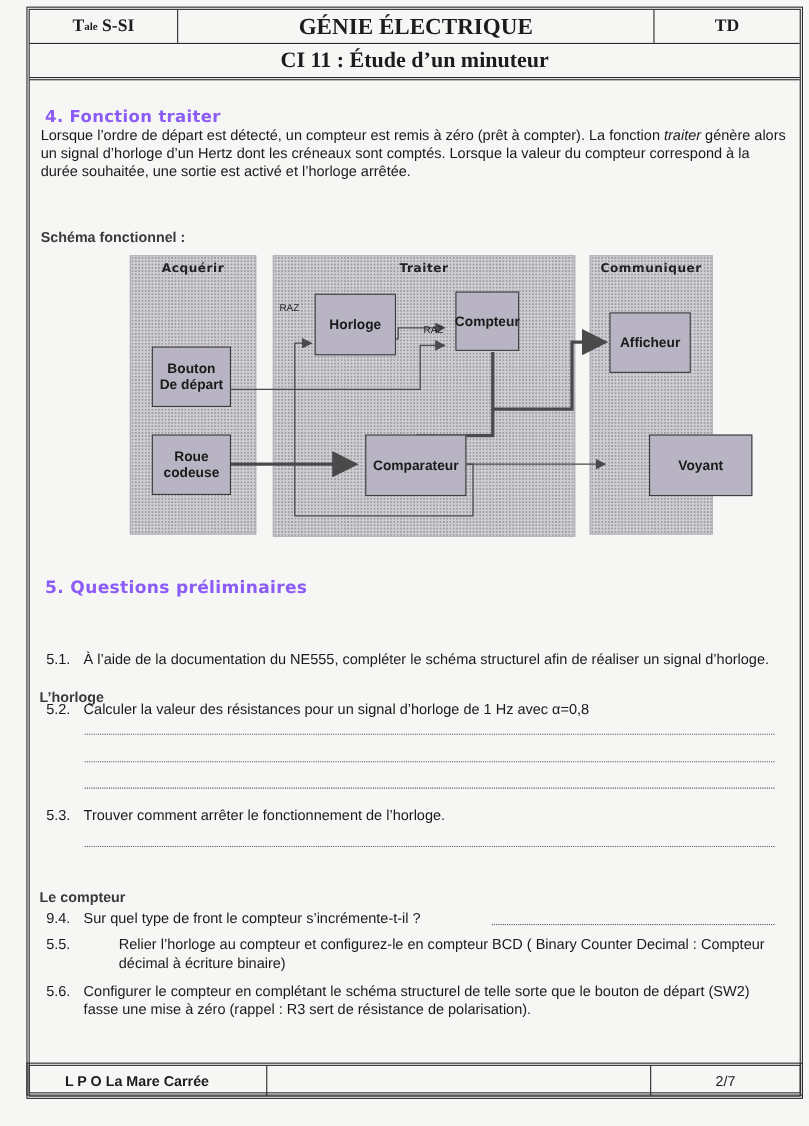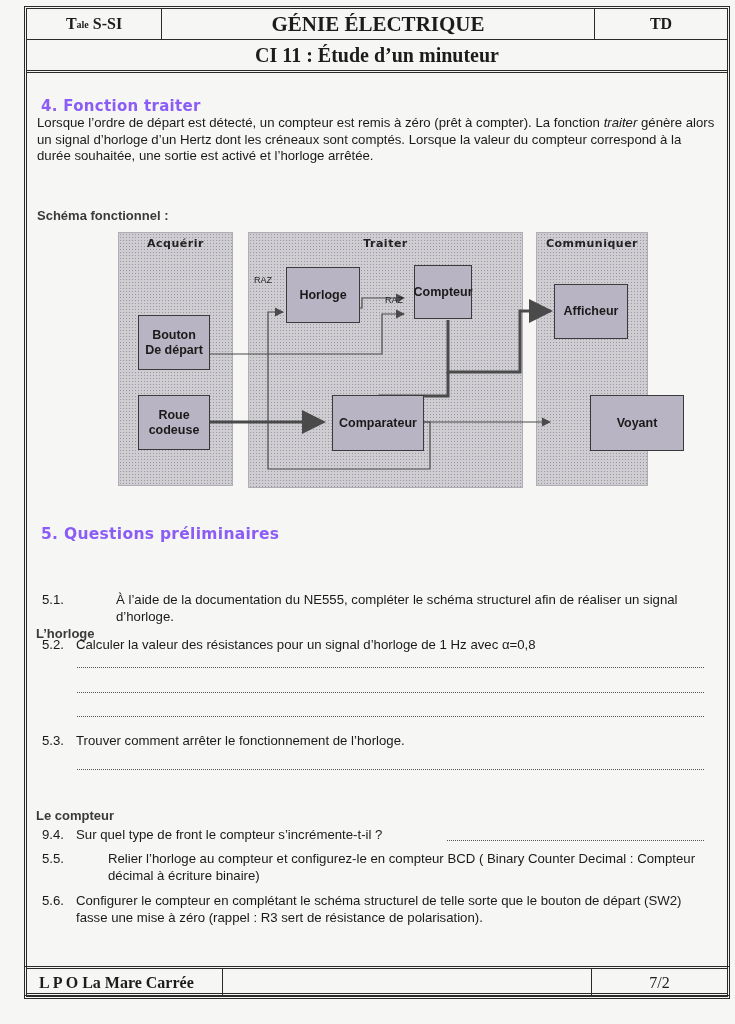--- a/index.html
+++ b/index.html
@@ -23,21 +23,21 @@
   .q .num{width:34px;flex:none;}
   .dots{position:absolute;border-bottom:1.5px dotted #555;height:0;}
 
   .diagram{position:absolute;left:118px;top:232px;width:530px;height:256px;}
   .group{position:absolute;background-color:#cfcdd2;background-image:radial-gradient(#9a98a0 0.6px,transparent 0.8px);background-size:3px 3px;border:1px solid #b0aeb4;box-sizing:border-box;}
   .gtitle{position:absolute;top:4px;left:0;width:100%;text-align:center;font-family:"DejaVu Sans",sans-serif;font-weight:bold;font-size:11px;color:#222;letter-spacing:0.5px;}
   .blk{position:absolute;background:#b9b4c3;border:1.5px solid #3a3a3a;box-sizing:border-box;display:flex;align-items:center;justify-content:center;text-align:center;font-weight:bold;font-size:12.5px;line-height:15px;color:#1a1a1a;}
   .raz{position:absolute;font-size:9px;color:#222;}
   svg.wires{position:absolute;left:0;top:0;}
 
-  .footer{position:absolute;left:0;bottom:0;width:100%;height:30px;border-top:3px double #2a2a2a;box-sizing:border-box;display:flex;font-family:Liberation Serif, serif;font-weight:bold;font-size:16px;}
+  .footer{position:absolute;left:0;bottom:0;width:100%;height:30px;border-top:3px double #2a2a2a;box-sizing:border-box;display:flex;font-family:Liberation Sans, sans-serif;font-weight:bold;font-size:13px;padding-left:20px;}
   .f1{width:196px;border-right:1px solid #2a2a2a;display:flex;align-items:center;padding-left:12px;box-sizing:border-box;}
   .f2{flex:1;border-right:1px solid #2a2a2a;}
   .f3{width:135px;display:flex;align-items:center;justify-content:center;font-weight:normal;}
 </style>
 </head>
 <body>
 
 <div class="frame">
 
   <div class="hdr">
@@ -112,21 +112,21 @@
   <div class="blk" style="left:296px;top:33px;width:58px;height:54px;">Compteur</div>
   <div class="blk" style="left:214px;top:163px;width:92px;height:56px;">Comparateur</div>
   <div class="blk" style="left:436px;top:52px;width:74px;height:55px;">Afficheur</div>
   <div class="blk" style="left:436px;top:163px;width:94px;height:56px;margin-left:36px;">Voyant</div>
 </div>
 
 <div class="sec-title" style="left:41px;top:525px;font-size:15.5px;">5. Questions préliminaires</div>
 
 <div class="sub" style="left:36px;top:578px;margin-top:48px;">L’horloge</div>
 
-<div class="q" style="left:42px;top:592px;width:660px;gap:40px;">
+<div class="q" style="left:42px;top:592px;width:660px;">
   <span class="num">5.1.</span>
   <span>À l’aide de la documentation du NE555, compléter le schéma structurel afin de réaliser un signal d’horloge.</span>
 </div>
 <div class="q" style="left:42px;top:637px;width:660px;">
   <span class="num">5.2.</span>
   <span>Calculer la valeur des résistances pour un signal d’horloge de 1 Hz avec α=0,8</span>
 </div>
 <div class="dots" style="left:77px;top:667px;width:627px;"></div>
 <div class="dots" style="left:77px;top:692px;width:627px;"></div>
 <div class="dots" style="left:77px;top:716px;width:627px;"></div>
@@ -151,15 +151,15 @@
 </div>
 <div class="q" style="left:42px;top:893px;width:668px;">
   <span class="num">5.6.</span>
   <span>Configurer le compteur en complétant le schéma structurel de telle sorte que le bouton de départ (SW2) fasse une mise à zéro (rappel : R3 sert de résistance de polarisation).</span>
 </div>
 
 <div style="position:absolute;left:24px;top:966px;width:706px;height:30px;">
   <div class="footer" style="position:absolute;left:0;top:0;border-left:3px double #2a2a2a;border-right:3px double #2a2a2a;border-bottom:3px double #2a2a2a;height:33px;">
     <div class="f1">L P O  La Mare Carrée</div>
     <div class="f2"></div>
-    <div class="f3">7/2</div>
+    <div class="f3">2/7</div>
   </div>
 </div>
 
 </body></html>

